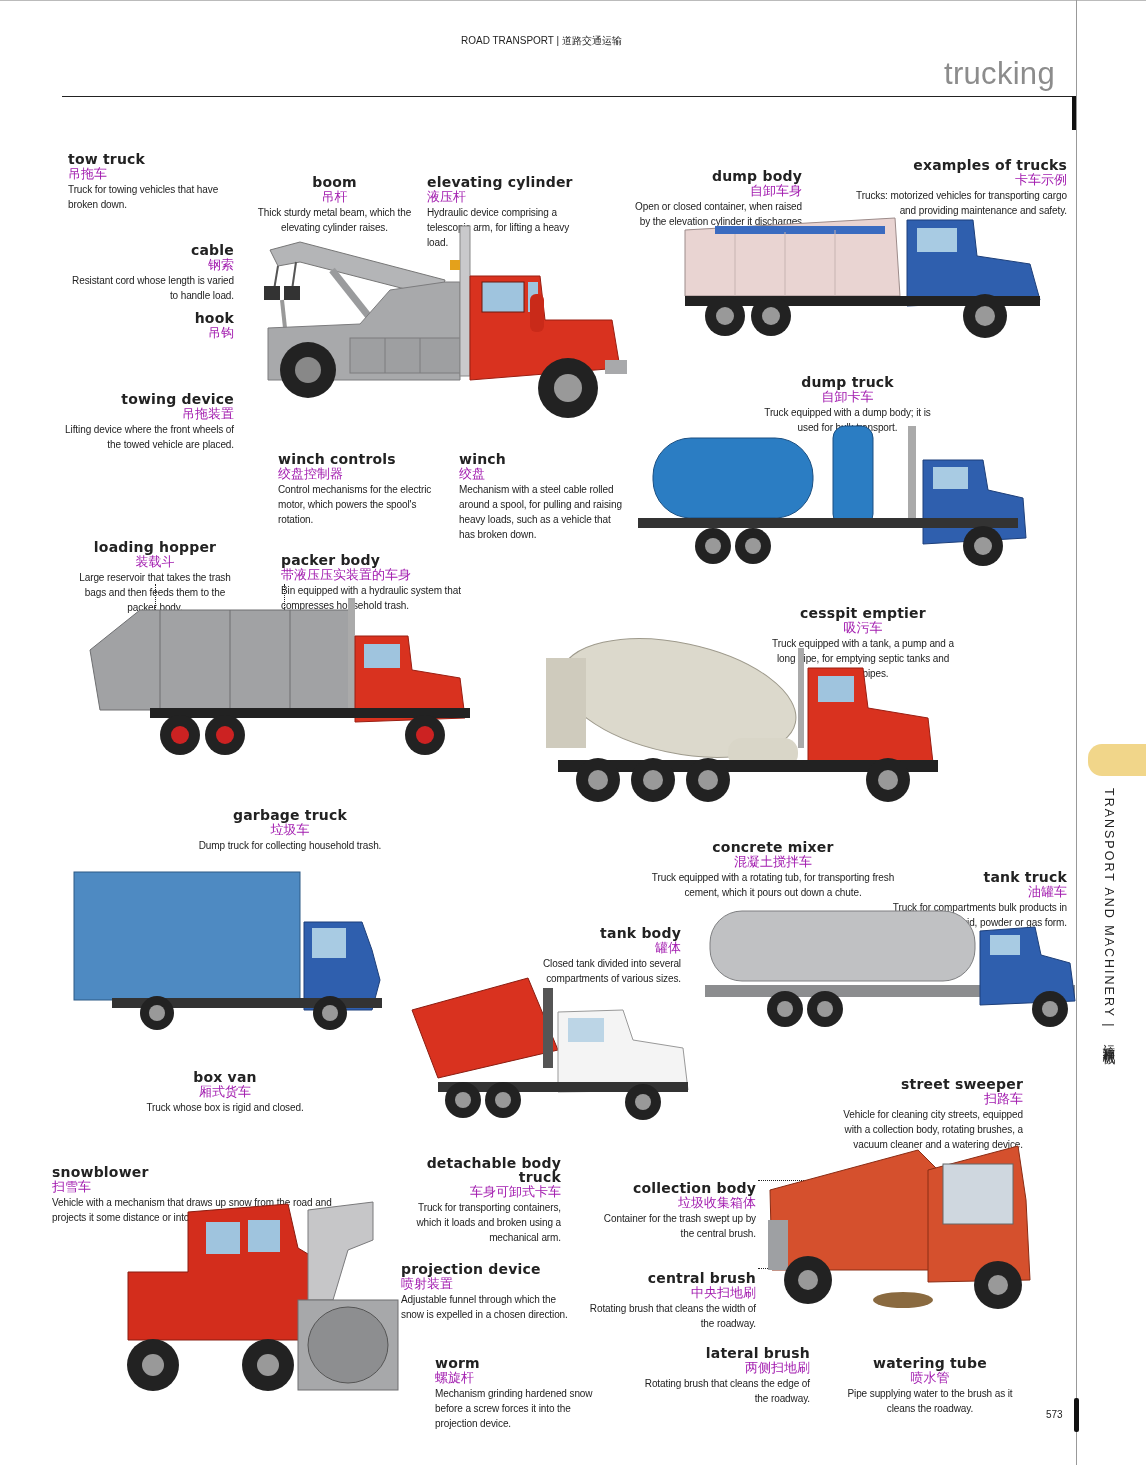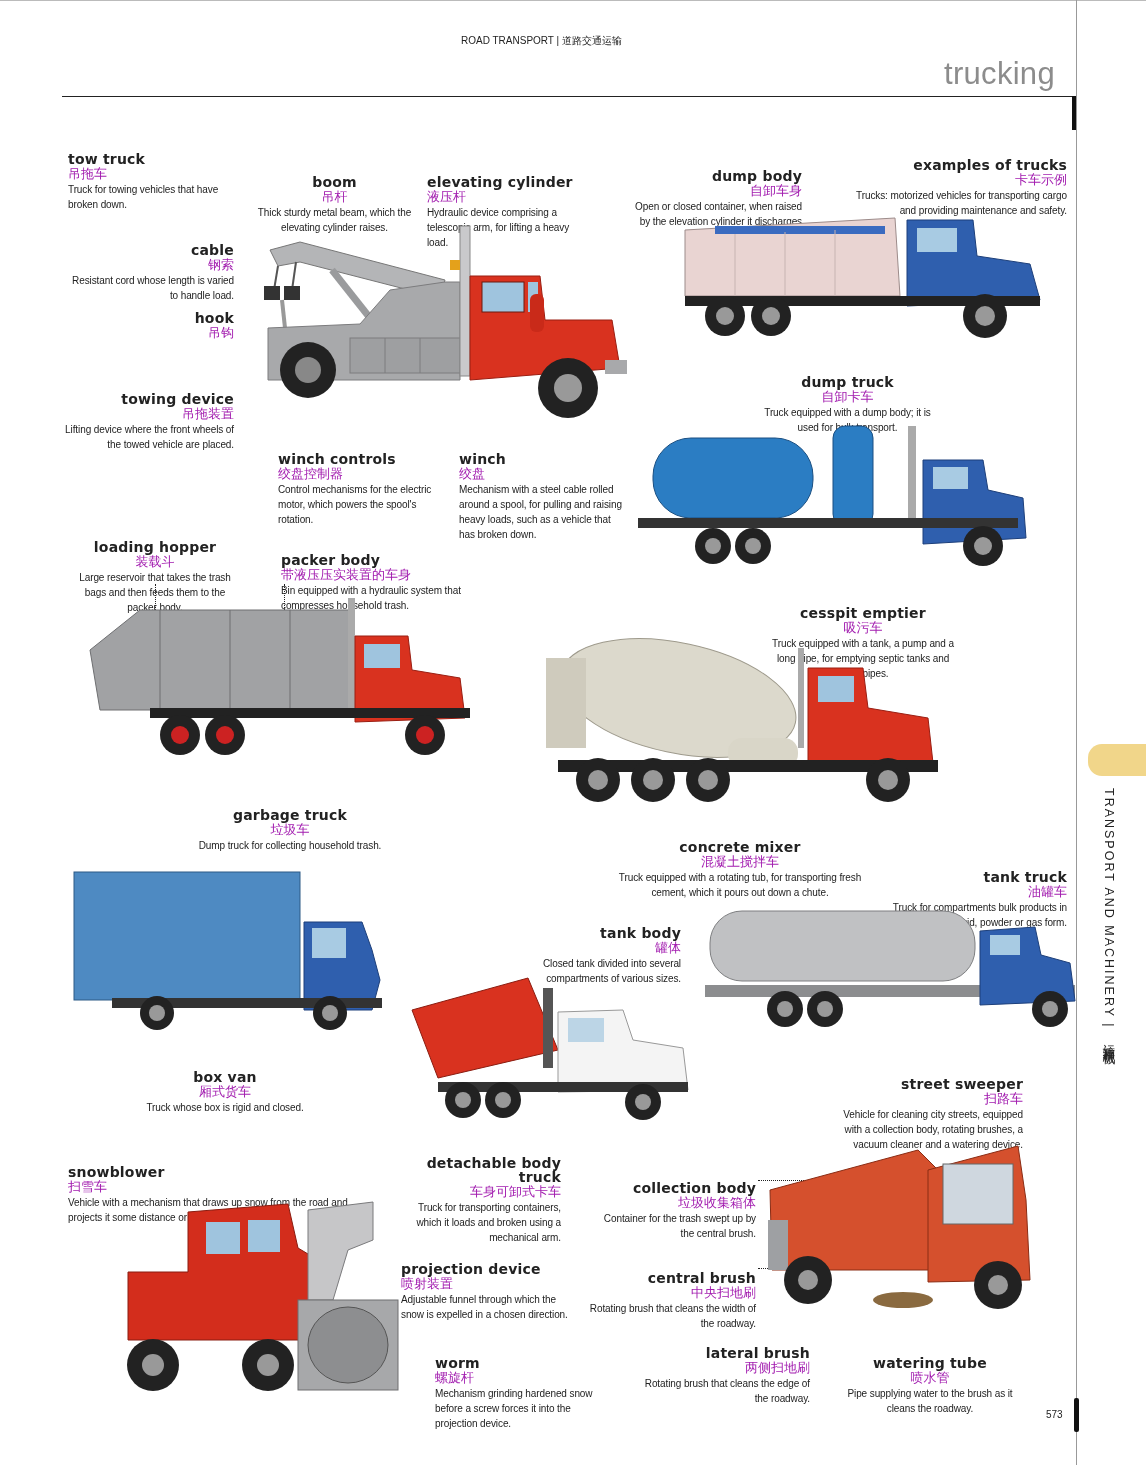--- a/index.html
+++ b/index.html
@@ -199,21 +199,21 @@
   <rect x="30" y="132" width="380" height="12" fill="#222"></rect>
   <circle cx="70" cy="152" r="22" fill="#222"></circle>
     <circle cx="70" cy="152" r="10" fill="#999"></circle>
   <circle cx="125" cy="152" r="22" fill="#222"></circle>
     <circle cx="125" cy="152" r="10" fill="#999"></circle>
   <circle cx="180" cy="152" r="22" fill="#222"></circle>
     <circle cx="180" cy="152" r="10" fill="#999"></circle>
   <circle cx="360" cy="152" r="22" fill="#222"></circle>
     <circle cx="360" cy="152" r="10" fill="#999"></circle>
 </svg>
-<div class="lbl c" style="left:610px;top:808px;width:260px;">
+<div class="lbl c" style="left:643px;top:808px;width:260px;">
   <span class="en">concrete mixer</span>
   <span class="zh">混凝土搅拌车</span>
   <span class="desc">Truck equipped with a rotating tub, for transporting fresh cement, which it pours out down a chute.</span>
 </div>
 
 <div class="lbl r" style="left:890px;top:838px;width:177px;">
   <span class="en">tank truck</span>
   <span class="zh">油罐车</span>
   <span class="desc">Truck for compartments bulk products in liquid, powder or gas form.</span>
 </div>
@@ -302,21 +302,21 @@
   <polygon points="160,30 250,6 258,60 262,140 160,142" fill="#d5502d" stroke="#8a2c14"></polygon>
   <rect x="175" y="24" width="70" height="60" fill="#cfd7df" stroke="#666"></rect>
   <rect x="0" y="80" width="20" height="50" fill="#9ea0a3"></rect>
   <circle cx="40" cy="140" r="24" fill="#222"></circle>
     <circle cx="40" cy="140" r="10" fill="#999"></circle>
   <circle cx="230" cy="145" r="24" fill="#222"></circle>
     <circle cx="230" cy="145" r="10" fill="#999"></circle>
   <ellipse cx="135" cy="160" rx="30" ry="8" fill="#8a6a40"></ellipse>
 </svg>
 
-<div class="lbl l" style="left:68px;top:1133px;width:290px;">
+<div class="lbl l" style="left:52px;top:1133px;width:290px;">
   <span class="en">snowblower</span>
   <span class="zh">扫雪车</span>
   <span class="desc">Vehicle with a mechanism that draws up snow from the road and projects it some distance or into a dump truck.</span>
 </div>
 <div class="lbl l" style="left:401px;top:1230px;width:180px;">
   <span class="en">projection device</span>
   <span class="zh">喷射装置</span>
   <span class="desc">Adjustable funnel through which the snow is expelled in a chosen direction.</span>
 </div>
 <div class="lbl l" style="left:435px;top:1324px;width:160px;">

